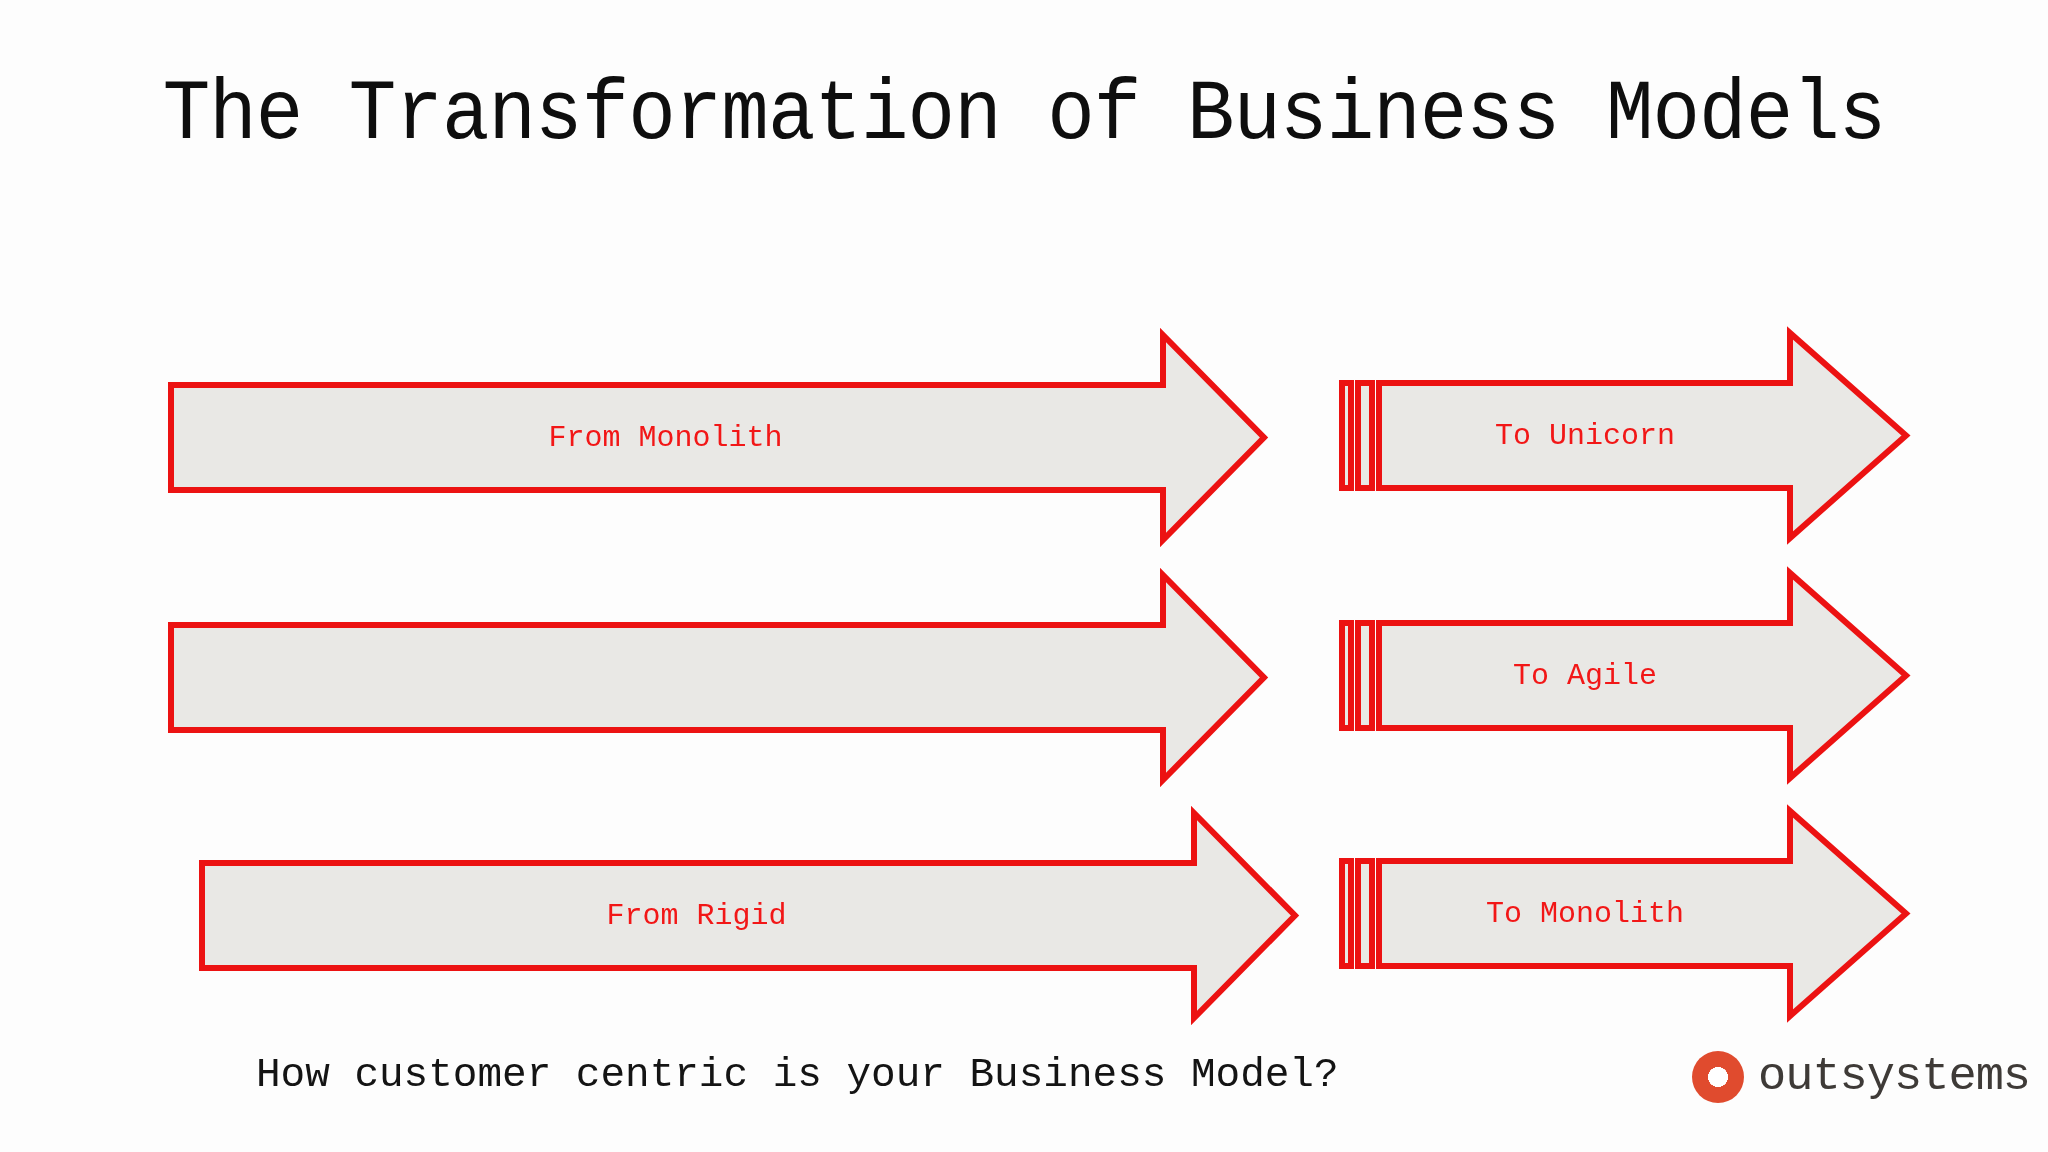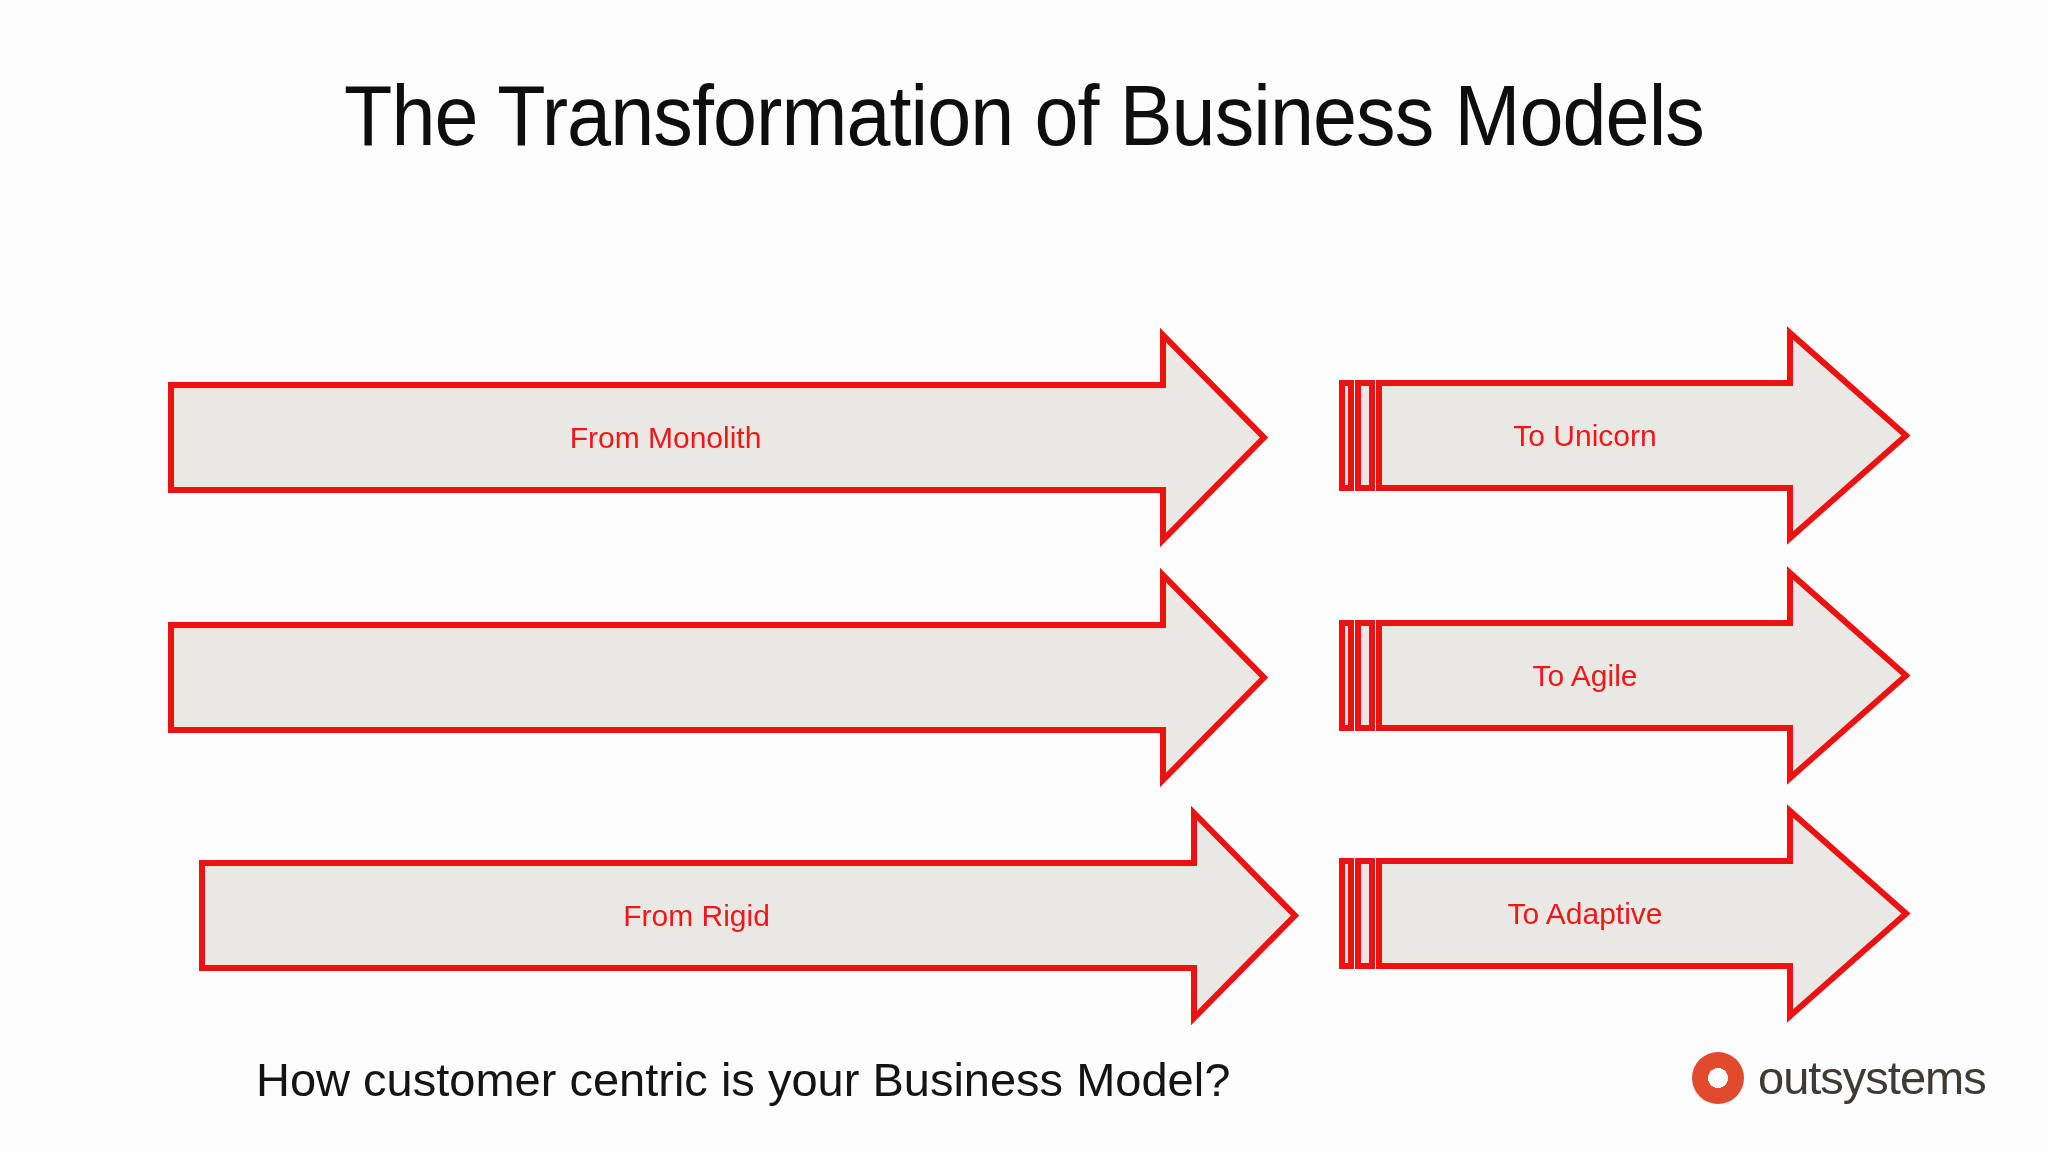--- a/index.html
+++ b/index.html
@@ -2,21 +2,21 @@
 <html style="--bg: #fdfdfd; --label-red: #f21717; --title-color: #0e0e0e; --logo-orange: #e04b2e; --logo-text: #3e3a37;"><head>
 <meta charset="utf-8">
 <style>
   html, body { margin: 0; padding: 0; background: #ffffff; }
   .stage {
     position: relative;
     width: 2048px;
     height: 1152px;
     background: var(--bg, #fdfdfd);
     overflow: hidden;
-    font-family: Liberation Sans, sans-serif;
+    font-family: Liberation Mono, monospace;
   }
   .title {
     position: absolute;
     top: 66px; left: 0; right: 0;
     text-align: center;
     font-size: 86px;
     font-weight: 400;
     color: var(--title-color, #0e0e0e);
     transform: scaleX(0.92);
     letter-spacing: -1px;
@@ -32,21 +32,21 @@
     font-size: 30px;
     color: var(--label-red, #f21717);
     white-space: nowrap;
   }
   .left-arrow-label  { left: 0;    top: 55px; width: 995px; height: 105px; }
   .right-arrow-label { left: 40px; top: 55px; width: 414px; height: 105px; }
   .question {
     position: absolute;
     left: 256px;
     top: 1052px;
-    font-size: 47px;
+    font-size: 41px;
     color: #141414;
     white-space: nowrap;
   }
   .logo {
     position: absolute;
     left: 1692px;
     top: 1050px;
     display: flex;
     align-items: center;
     gap: 14px;
@@ -106,21 +106,21 @@
     </svg>
     <div class="arrow-label left-arrow-label">From Rigid</div>
   </div>
 
   <div class="arrow-group" style="left:1338px; top:806px; width:575px; height:215px;">
     <svg width="575" height="215" viewBox="0 0 575 215">
       <rect x="4" y="55" width="9" height="105" fill="#e9e8e5" stroke="#ec1212" stroke-width="6"></rect>
       <rect x="20" y="55" width="14" height="105" fill="#e9e8e5" stroke="#ec1212" stroke-width="6"></rect>
       <polygon points="41,55 452,55 452,5 568,107.5 452,210 452,160 41,160" fill="#e9e8e5" stroke="#ec1212" stroke-width="6"></polygon>
     </svg>
-    <div class="arrow-label right-arrow-label">To Adaptive</div>
+    <div class="arrow-label right-arrow-label">To Monolith</div>
   </div>
 
   <div class="question">How customer centric is your Business Model?</div>
 
   <div class="logo">
     <div class="logo-donut"></div>
     <div class="logo-text">outsystems</div>
   </div>
 
 </div>

